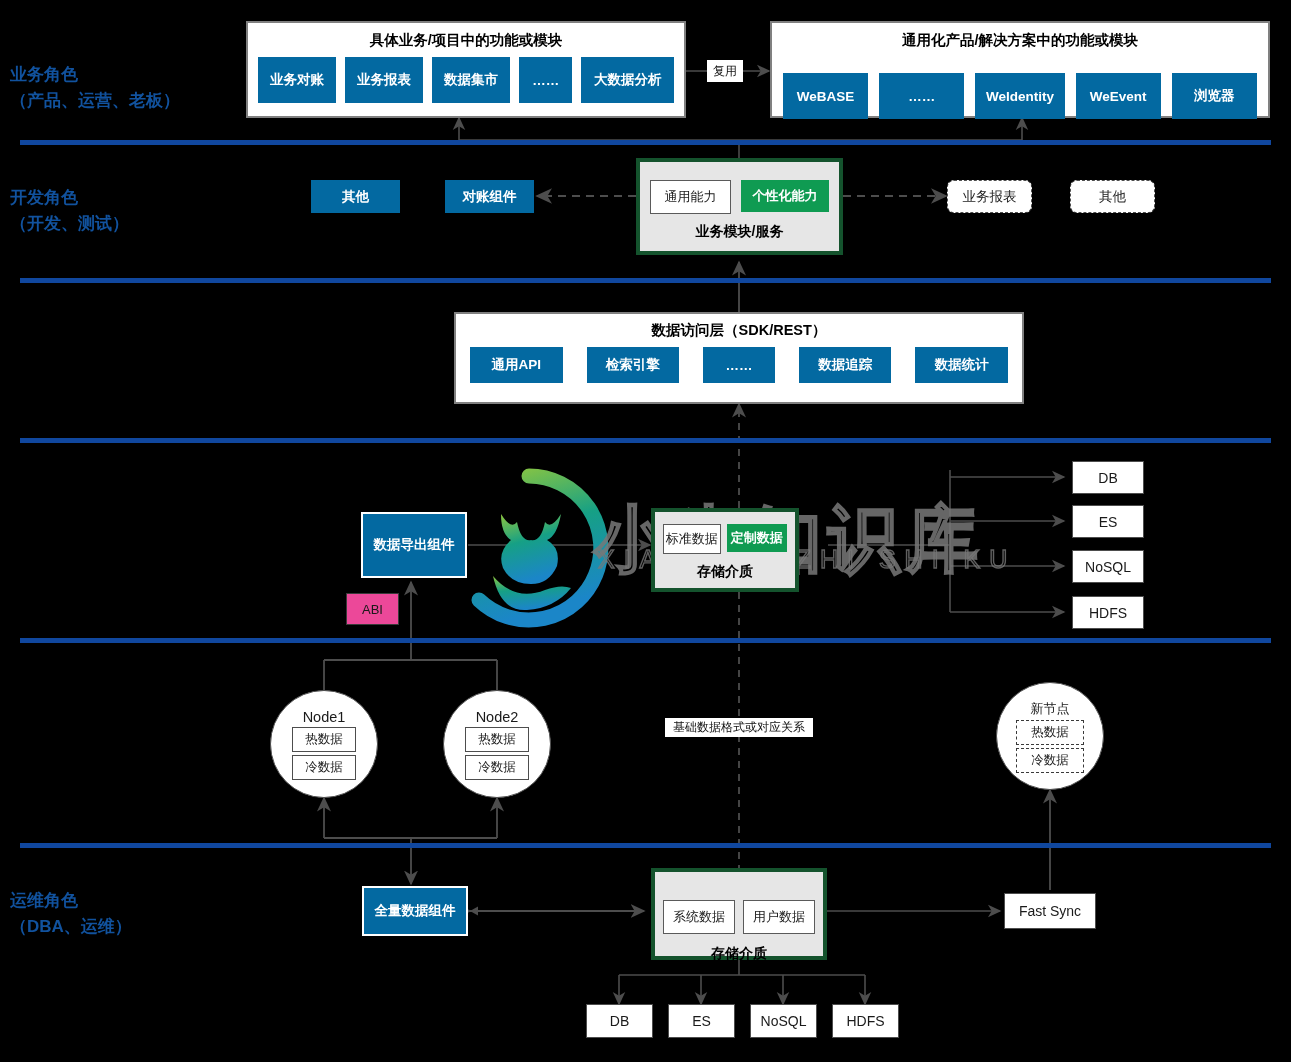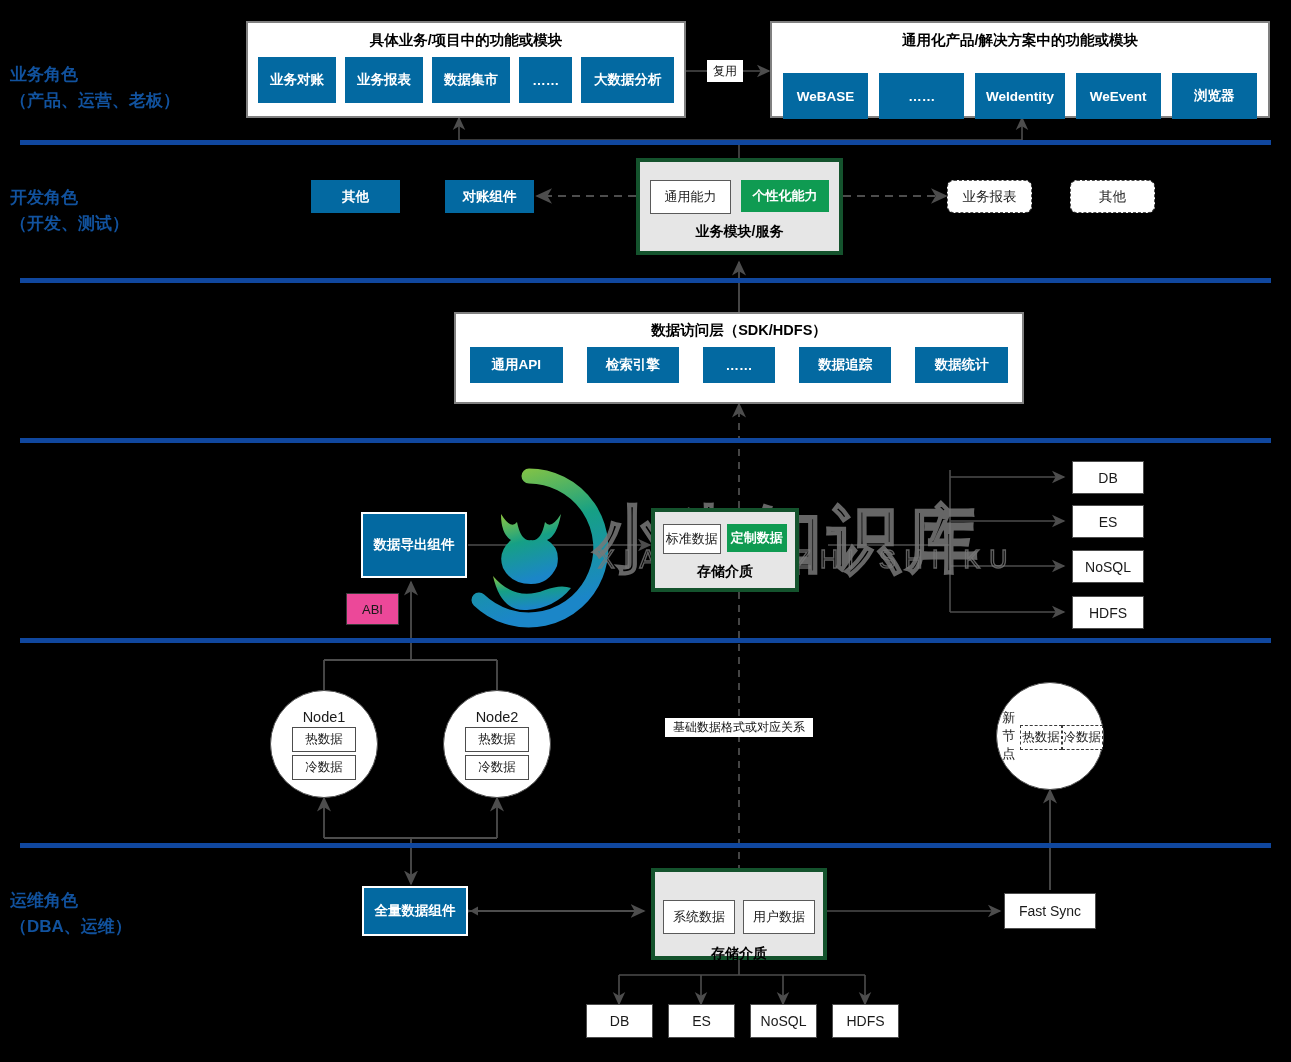--- a/index.html
+++ b/index.html
@@ -201,21 +201,21 @@
       <div class="ctr chip-white" style="width:80px;height:32px">通用能力</div>
       <div class="ctr chip-green" style="width:89px;height:32px">个性化能力</div>
     </div>
     <div class="ctr greypanel-title" style="height:36px">业务模块/服务</div>
   </div>
 
   <div class="abs ctr roundbox" style="left:947px;top:180px;width:85px;height:33px">业务报表</div>
   <div class="abs ctr roundbox" style="left:1070px;top:180px;width:85px;height:33px">其他</div>
 
   <div class="abs panel" style="left:454px;top:312px;width:570px;height:92px">
-    <div class="ctr panel-title" style="height:33px">数据访问层（SDK/HDFS）</div>
+    <div class="ctr panel-title" style="height:33px">数据访问层（SDK/REST）</div>
     <div style="display:flex;gap:24px;padding:0 14px;">
       <div class="ctr chip-blue" style="width:98px;height:36px">通用API</div>
       <div class="ctr chip-blue" style="width:98px;height:36px">检索引擎</div>
       <div class="ctr chip-blue" style="width:76px;height:36px">……</div>
       <div class="ctr chip-blue" style="width:98px;height:36px">数据追踪</div>
       <div class="ctr chip-blue" style="width:98px;height:36px">数据统计</div>
     </div>
   </div>
 
   <div class="wm" style="left:449px;top:468px;width:160px;height:160px">
@@ -261,21 +261,21 @@
     <div class="ctr node-sub" style="width:62px;height:23px;margin-top:2px">热数据</div>
     <div class="ctr node-sub" style="width:62px;height:23px;margin-top:3px">冷数据</div>
   </div>
 
   <div class="abs node-circle ctr" style="left:443px;top:690px;width:108px;height:108px;flex-direction:column;">
     <div class="node-title">Node2</div>
     <div class="ctr node-sub" style="width:62px;height:23px;margin-top:2px">热数据</div>
     <div class="ctr node-sub" style="width:62px;height:23px;margin-top:3px">冷数据</div>
   </div>
 
-  <div class="abs node-circle ctr" style="left:996px;top:682px;width:108px;height:108px;flex-direction:row;">
+  <div class="abs node-circle ctr" style="left:996px;top:682px;width:108px;height:108px;flex-direction:column;">
     <div class="node-title" style="font-size:13px">新节点</div>
     <div class="ctr node-sub-dash" style="width:66px;height:23px;margin-top:2px">热数据</div>
     <div class="ctr node-sub-dash" style="width:66px;height:23px;margin-top:3px">冷数据</div>
   </div>
 
   <div class="abs ctr chip-blue" style="left:362px;top:886px;width:106px;height:50px;border:2px solid #fff;">全量数据组件</div>
 
   <div class="abs greypanel" style="left:651px;top:868px;width:176px;height:92px">
     <div style="display:flex;gap:8px;padding:28px 8px 0 8px;">
       <div class="ctr chip-white" style="width:74px;height:32px">系统数据</div>

